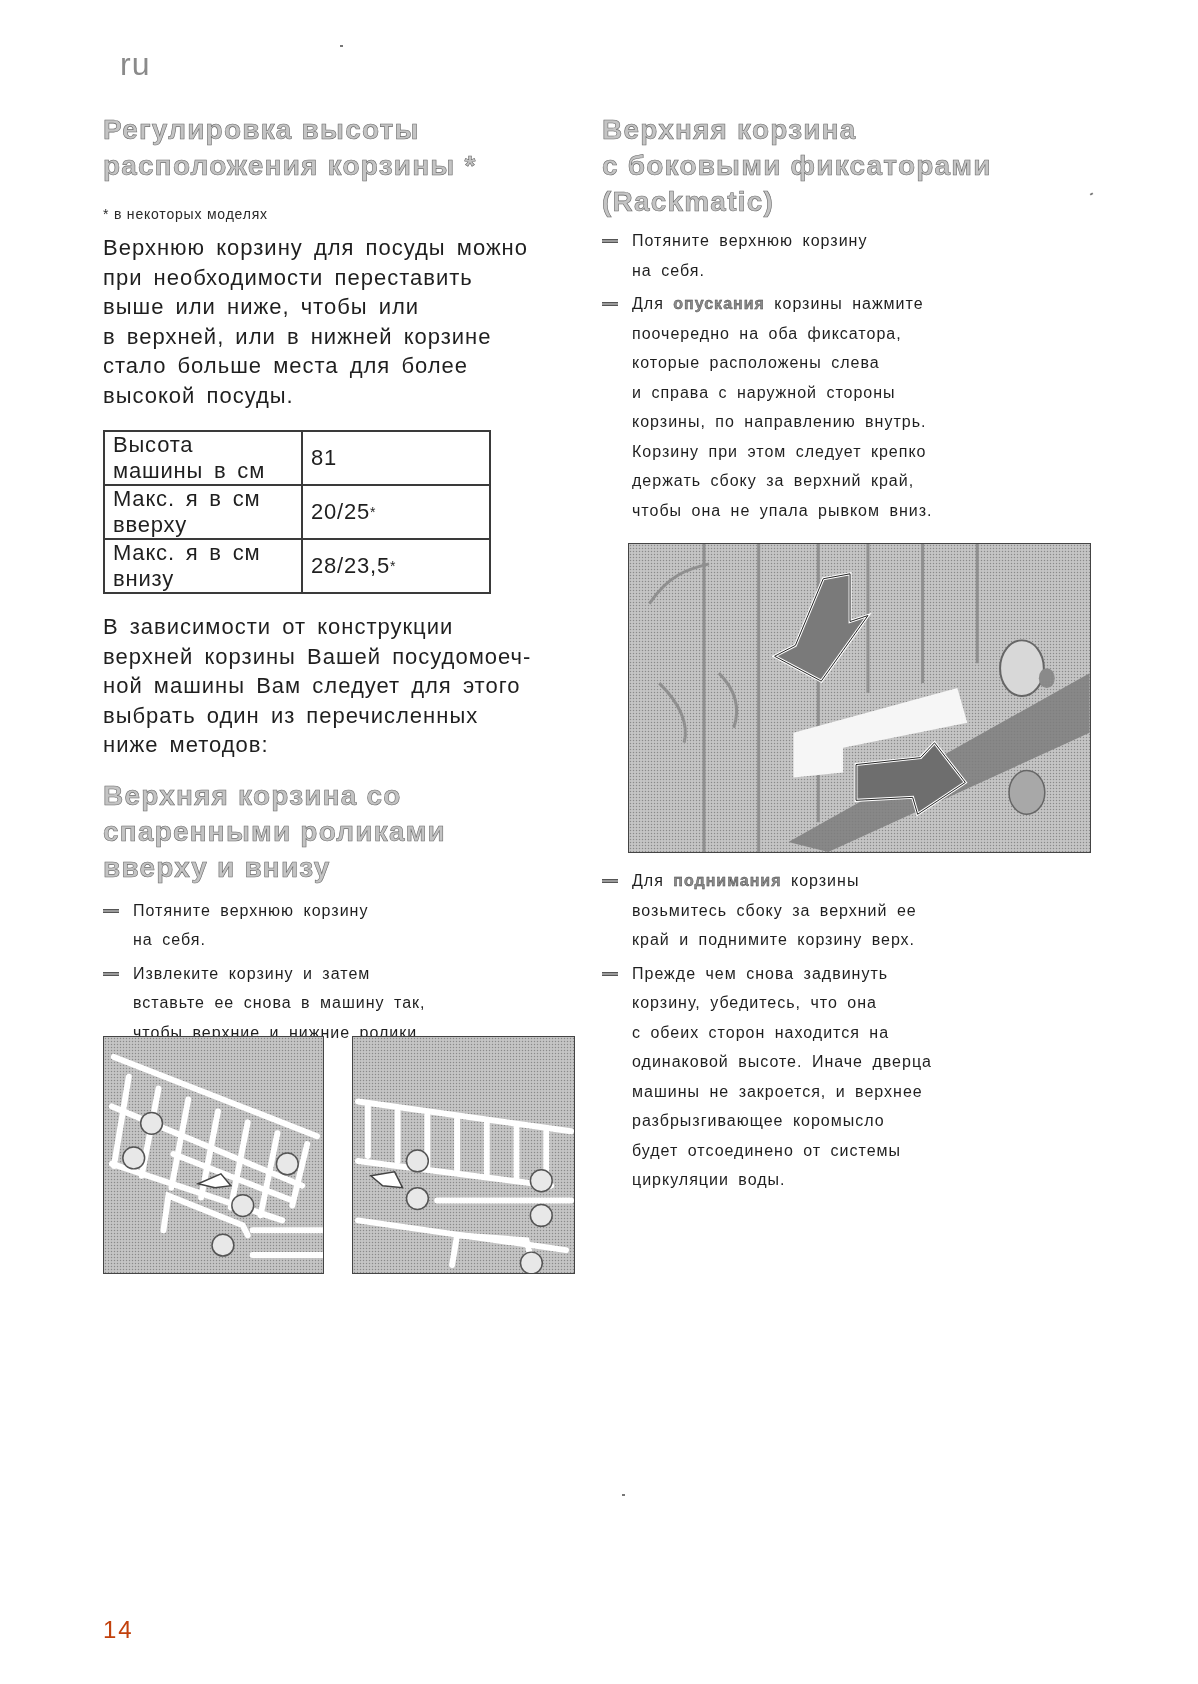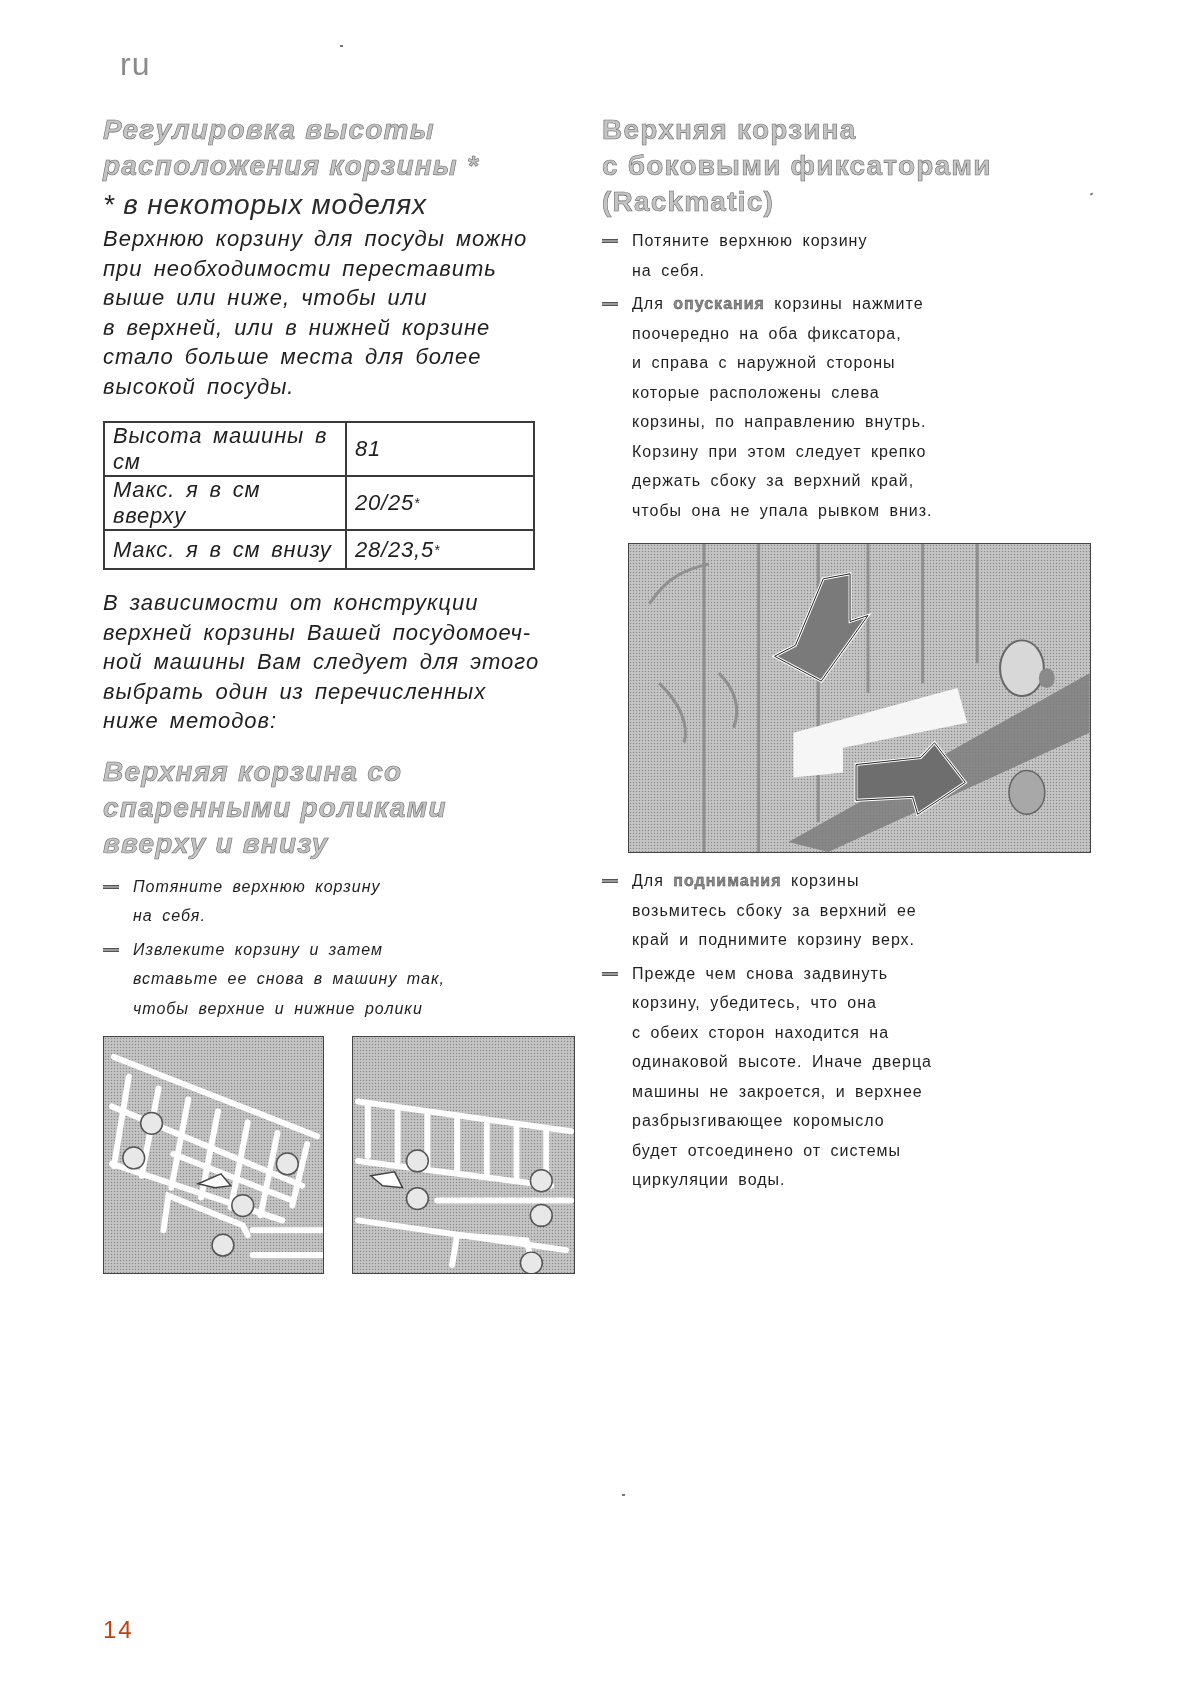--- a/index.html
+++ b/index.html
@@ -24,53 +24,53 @@
       position: absolute;
       left: 120px; top: 46px;
       font-size: 32px;
       color: #8a8a8a;
       letter-spacing: 1px;
     }
     .col {
       position: absolute;
       top: 112px;
     }
-    .col-left { left: 103px; width: 480px; font-style: italic; }
+    .col-left { left: 103px; width: 480px; }
     .col-right { left: 602px; width: 470px; }
 
     .heading {
       font-size: 28px;
       line-height: 36px;
       color: #9a9a9a;
       font-weight: bold;
       letter-spacing: 1.2px;
       margin: 0;
       -webkit-text-stroke: 0.6px #6a6a6a;
       color: #c4c4c4;
     }
     .note {
-      font-size: 28px;
+      font-size: 14px;
       line-height: 30px;
       letter-spacing: 0.8px;
-      margin: 6px 0 0 0;
+      margin: 15px 0 0 0;
       color: #2a2a2a;
     }
     .para {
       font-size: 22px;
       line-height: 29.5px;
       letter-spacing: 1px;
       word-spacing: 4px;
       color: #1f1f1f;
       margin: 0;
     }
     .para .line { display: block; white-space: nowrap; }
 
     table.spec {
       border-collapse: collapse;
-      width: 432px;
+      width: 388px;
       margin-top: 20px;
       font-size: 22px;
       letter-spacing: 0.8px;
       word-spacing: 4px;
     }
     table.spec td {
       border: 2px solid #3a3a3a;
       height: 37px;
       padding: 0 8px;
       color: #1f1f1f;
@@ -277,22 +277,22 @@
     <ul class="steps" style="margin-top:6px">
       <li>
         <span class="dash"></span>
         <span class="line">Потяните верхнюю корзину</span>
         <span class="line">на себя.</span>
       </li>
       <li>
         <span class="dash"></span>
         <span class="line"><span>Для </span><span class="emph">опускания</span><span> корзины нажмите</span></span>
         <span class="line">поочередно на оба фиксатора,</span>
+        <span class="line">которые расположены слева</span>
         <span class="line">и справа с наружной стороны</span>
-        <span class="line">которые расположены слева</span>
         <span class="line">корзины, по направлению внутрь.</span>
         <span class="line">Корзину при этом следует крепко</span>
         <span class="line">держать сбоку за верхний край,</span>
         <span class="line">чтобы она не упала рывком вниз.</span>
       </li>
     </ul>
   </div>
 
   <div class="figure" style="left:628px; top:543px; width:463px; height:310px;">
     <svg viewBox="0 0 463 310">

